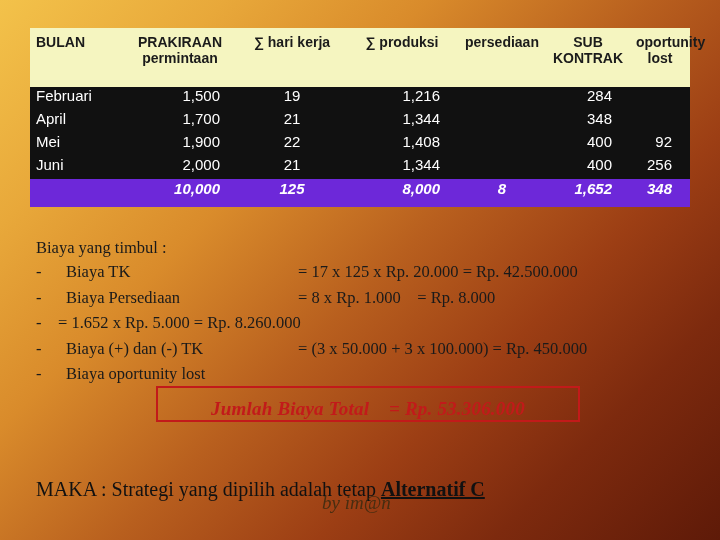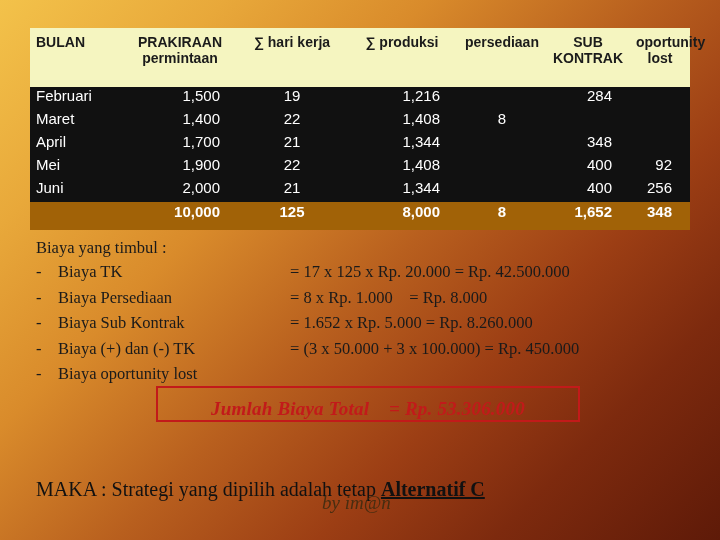--- a/index.html
+++ b/index.html
@@ -56,25 +56,26 @@
     height: 21px;
     padding-top: 1px;
     padding-bottom: 1px;
   }
   tr.body td.l { text-align: left; }
   tr.body td.r { text-align: right; padding-right: 18px; }
   tr.body td.c { text-align: center; }
 
   
   tr.total td {
-    background: #a16207;
+    background: #6d28d9;
     color: #ffffff;
     font-weight: bold;
     font-size: 15px;
     height: 24px;
+    font-style: italic;
   }
   tr.total td.l { text-align: left; }
   tr.total td.r { text-align: right; padding-right: 18px; }
   tr.total td.c { text-align: center; }
 
   
   col.c0 { width: 92px; }
   col.c1 { width: 116px; }
   col.c2 { width: 108px; }
   col.c3 { width: 112px; }
@@ -100,20 +101,21 @@
     align-items: baseline;
     margin-bottom: 5.5px;
   }
   .cost-row .dash {
     width: 22px;
     flex: 0 0 22px;
   }
   .cost-row .label {
     width: 232px;
     flex: 0 0 232px;
+    margin-left: 8px;
   }
   .cost-row .expr {
     flex: 1 1 auto;
     white-space: pre;
   }
 
   
   .total-box {
     position: absolute;
     left: 156px;
@@ -210,29 +212,20 @@
       <tr class="body">
         <td class="l">Februari</td>
         <td class="r">1,500</td>
         <td class="c">19</td>
         <td class="r">1,216</td>
         <td class="c"></td>
         <td class="r">284</td>
         <td class="r"></td>
       </tr>
       <tr class="body">
-        <td class="l">Maret</td>
-        <td class="r">1,400</td>
-        <td class="c">22</td>
-        <td class="r">1,408</td>
-        <td class="c">8</td>
-        <td class="r"></td>
-        <td class="r"></td>
-      </tr>
-      <tr class="body">
         <td class="l">April</td>
         <td class="r">1,700</td>
         <td class="c">21</td>
         <td class="r">1,344</td>
         <td class="c"></td>
         <td class="r">348</td>
         <td class="r"></td>
       </tr>
       <tr class="body">
         <td class="l">Mei</td>
@@ -274,21 +267,20 @@
     <span class="label">Biaya TK</span>
     <span class="expr">= 17 x 125 x Rp. 20.000 = Rp. 42.500.000</span>
   </div>
   <div class="cost-row">
     <span class="dash">-</span>
     <span class="label">Biaya Persediaan</span>
     <span class="expr">= 8 x Rp. 1.000    = Rp. 8.000</span>
   </div>
   <div class="cost-row">
     <span class="dash">-</span>
-    <span class="label">Biaya Sub Kontrak</span>
     <span class="expr">= 1.652 x Rp. 5.000 = Rp. 8.260.000</span>
   </div>
   <div class="cost-row">
     <span class="dash">-</span>
     <span class="label">Biaya (+) dan (-) TK</span>
     <span class="expr">= (3 x 50.000 + 3 x 100.000) = Rp. 450.000</span>
   </div>
   <div class="cost-row">
     <span class="dash">-</span>
     <span class="label">Biaya oportunity lost</span>

